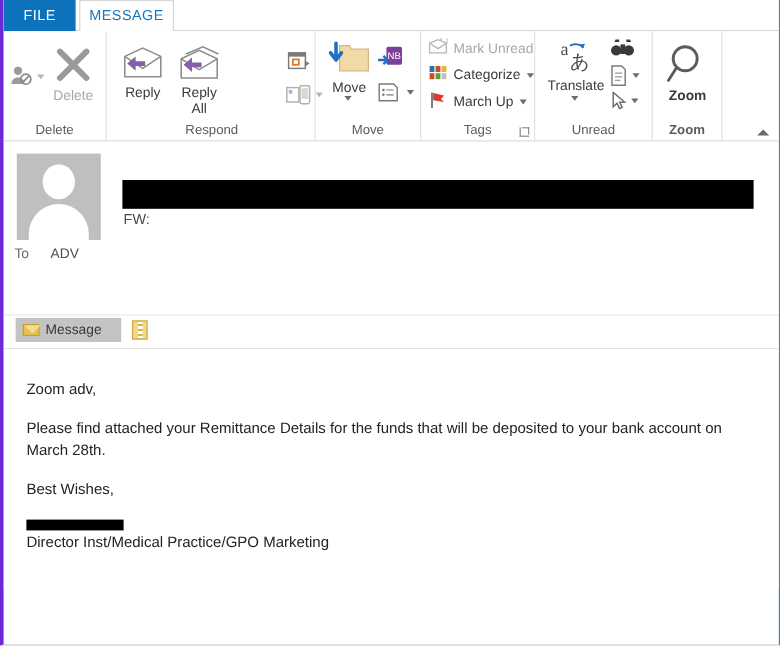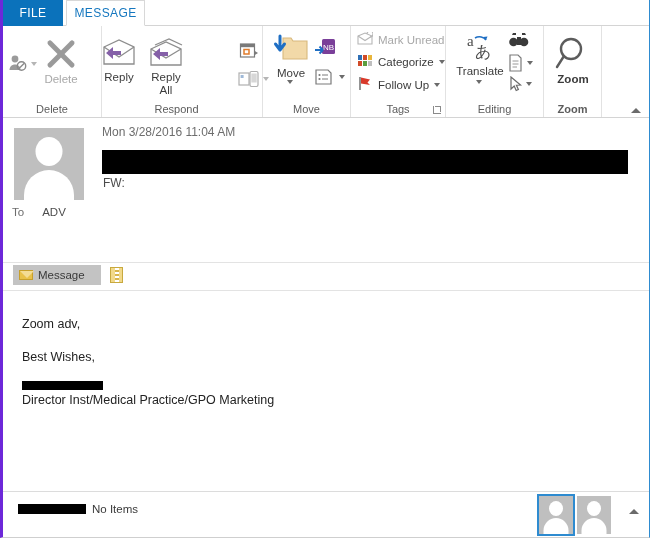--- a/index.html
+++ b/index.html
@@ -277,21 +277,21 @@
     <div class="tab tab-file">
       <span>FILE</span>
     </div>
     <div class="tab tab-message">
       <span>MESSAGE</span>
     </div>
   </div>
 
   <div class="ribbon">
 
-    <div class="group" style="left:0; width:99px;">
+    <div class="group" style="left:0; width:86px;">
       <div class="btn dis" style="left:4px; top:28px;">
         <span class="ico">
           <svg width="26" height="18" viewBox="0 0 26 18">
             <circle cx="8" cy="5" r="3.4" fill="#9b9b9b"></circle>
             <path d="M2.5 16c0-3.2 2.5-5.4 5.5-5.4s5.5 2.2 5.5 5.4z" fill="#9b9b9b"></path>
             <circle cx="14.5" cy="12" r="4.2" fill="none" stroke="#8a8a8a" stroke-width="1.4"></circle>
             <line x1="11.7" y1="14.8" x2="17.3" y2="9.2" stroke="#8a8a8a" stroke-width="1.4"></line>
           </svg>
         </span>
         <span class="caret dis" style="position:absolute; right:-4px; top:8px;"></span>
@@ -427,21 +427,21 @@
         <span class="caret"></span>
       </div>
 
       <div class="tagrow" style="left:6px; top:50px;">
         <span class="ico">
           <svg width="16" height="15" viewBox="0 0 16 15">
             <line x1="3" y1="1" x2="3" y2="14" stroke="#7a7a7a" stroke-width="1.6"></line>
             <path d="M4 1.5 L13 3.5 L10.5 6.5 L13 9 L4 7.5 Z" fill="#d93a2b"></path>
           </svg>
         </span>
-        <span>Follow Up</span>
+        <span>March Up</span>
         <span class="caret"></span>
       </div>
 
       <div class="group-label">Tags</div>
       <div class="dlg-launch"></div>
     </div>
 
     <div class="group" style="left:443px; width:98px;">
       <div class="btn" style="left:4px; top:6px; width:60px;">
         <span class="ico">
@@ -482,21 +482,21 @@
 
       <div class="btn" style="left:63px; top:50px;">
         <span class="ico">
           <svg width="14" height="16" viewBox="0 0 14 16">
             <path d="M2 1 L2 13 L5.2 10 L7.2 14.5 L9.4 13.5 L7.4 9.2 L11.5 9 Z" fill="#ffffff" stroke="#6a6a6a" stroke-width="1.2"></path>
           </svg>
         </span>
         <span class="caret" style="position:absolute; right:-9px; top:6px;"></span>
       </div>
 
-      <div class="group-label">Editing</div>
+      <div class="group-label">Unread</div>
     </div>
 
     <div class="group" style="left:541px; width:58px;font-weight:bold;">
       <div class="btn" style="left:6px; top:10px; width:46px;">
         <span class="ico">
           <svg width="36" height="34" viewBox="0 0 36 34">
             <circle cx="16" cy="13" r="10" fill="none" stroke="#5c5c5c" stroke-width="2.4"></circle>
             <line x1="9" y1="20" x2="2" y2="31" stroke="#5c5c5c" stroke-width="2.4" stroke-linecap="round"></line>
           </svg>
         </span>
@@ -506,57 +506,40 @@
     </div>
 
     <div class="ribbon-collapse"></div>
   </div>
 
   <div class="header">
     <div class="avatar-big">
       <div class="head"></div>
       <div class="body"></div>
     </div>
-    <div class="datetime">Mon 3/28/2016 11:04 AM</div>
     <div class="redact-subject"></div>
     <div class="fw">FW:</div>
     <div class="to-row">
       <span class="to-label">To</span>
       <span>ADV</span>
     </div>
   </div>
 
   <div class="attbar">
     <div class="msg-tab">
       <span class="env"></span>
       <span>Message</span>
     </div>
     <div class="att-item">
       <span class="zipico"></span>
     </div>
   </div>
 
   <div class="bodyarea">
     <p>Zoom adv,</p>
+    <p>Please find attached your Remittance Details for the funds that will be deposited to your bank account on March 28th.</p>
     <p class="sig-line">Best Wishes,</p>
     <span class="redact-name"></span>
     <p class="sig-line">Director Inst/Medical Practice/GPO Marketing</p>
   </div>
 
-  <div class="statusbar">
-    <div class="status-left">
-      <span class="redact-status"></span>
-      <span>No Items</span>
-    </div>
-    <div class="thumbs">
-      <div class="thumb sel">
-        <div class="head"></div>
-        <div class="body"></div>
-      </div>
-      <div class="thumb">
-        <div class="head"></div>
-        <div class="body"></div>
-      </div>
-    </div>
-    <div class="chev-up"></div>
-  </div>
 
 </div>
 
 </body></html>

